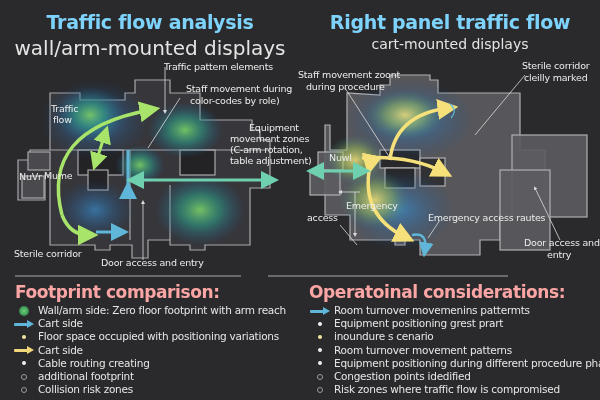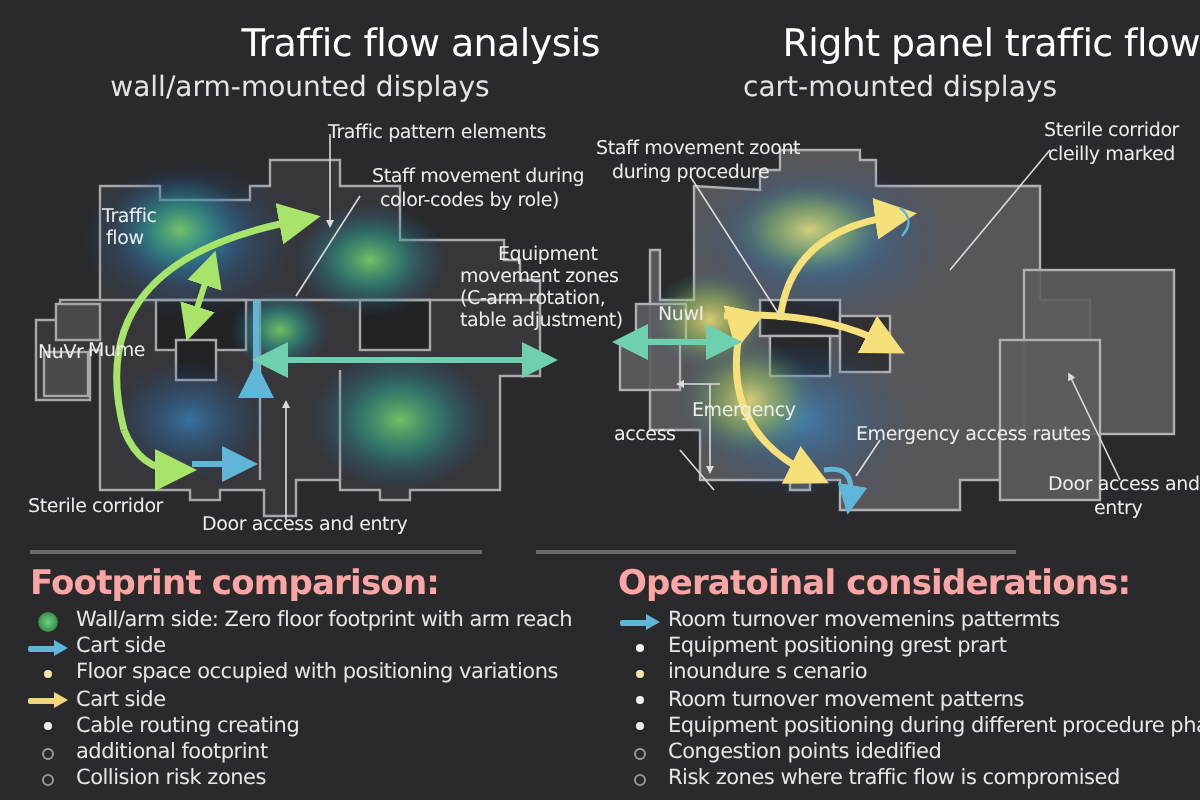--- a/index.html
+++ b/index.html
@@ -1,17 +1,17 @@
 <!DOCTYPE html>
 <html><head>
 <meta charset="utf-8">
 <style>
   html,body{margin:0;padding:0;}
   body{width:600px;height:400px;overflow:hidden;background:#2a2a2c;color:#e8e8e8;font-family:"DejaVu Sans","Liberation Sans",sans-serif;position:relative;}
-  .panel-title{position:absolute;text-align:right;font-weight:normal;color:#ffffff;letter-spacing:-0.3px;}
+  .panel-title{position:absolute;text-align:center;font-weight:bold;color:#7dd3fc;letter-spacing:-0.3px;}
   .panel-sub{position:absolute;text-align:center;color:#e4e4e4;}
   .lbl{position:absolute;font-size:9.5px;line-height:11px;color:#ececec;letter-spacing:-0.2px;white-space:nowrap;}
   svg.plan{position:absolute;top:0;left:0;}
   .divider{position:absolute;top:275px;height:2px;background:#6a6a6c;}
   .sec-title{position:absolute;font-size:17px;font-weight:bold;color:#fca5a5;letter-spacing:-0.4px;}
   ul.leg{position:absolute;list-style:none;margin:0;padding:0;}
   ul.leg li{height:13.2px;font-size:10.5px;line-height:13px;color:#e6e6e6;display:flex;align-items:center;letter-spacing:-0.25px;white-space:nowrap;}
   .mk{width:28px;display:inline-flex;justify-content:center;align-items:center;flex:none;}
   .dot{width:4px;height:4px;border-radius:50%;background:#f0f0f0;}
   .dot.y{background:#f3e7a0;}
@@ -20,21 +20,21 @@
   .arrow{width:20px;height:6px;position:relative;}
   .arrow::before{content:"";position:absolute;left:0;top:2px;width:14px;height:3px;border-radius:1px;}
   .arrow::after{content:"";position:absolute;right:0;top:-1px;border-left:7px solid;border-top:4.5px solid transparent;border-bottom:4.5px solid transparent;}
   .arrow.blue::before{background:#5fb6d8;} .arrow.blue::after{border-left-color:#5fb6d8;}
   .arrow.yel::before{background:#f2d77a;} .arrow.yel::after{border-left-color:#f2d77a;}
 </style>
 </head>
 <body>
 
 <div class="panel-title" style="left:0;width:300px;top:11px;font-size:19px;">Traffic flow analysis</div>
-<div class="panel-sub" style="left:0;width:300px;top:36px;font-size:14px;">wall/arm-mounted displays</div>
+<div class="panel-sub" style="left:0;width:300px;top:36px;font-size:20px;">wall/arm-mounted displays</div>
 <div class="panel-title" style="left:300px;width:300px;top:11px;font-size:19px;">Right panel traffic flow</div>
 <div class="panel-sub" style="left:300px;width:300px;top:36px;font-size:14px;">cart-mounted displays</div>
 
 <svg class="plan" width="600" height="280" viewBox="0 0 600 280">
   <defs>
     <radialGradient id="hg" cx="50%" cy="50%" r="50%">
       <stop offset="0%" stop-color="#7fd86a" stop-opacity="0.95"></stop>
       <stop offset="45%" stop-color="#2fa08a" stop-opacity="0.65"></stop>
       <stop offset="100%" stop-color="#1f5d9a" stop-opacity="0"></stop>
     </radialGradient>

